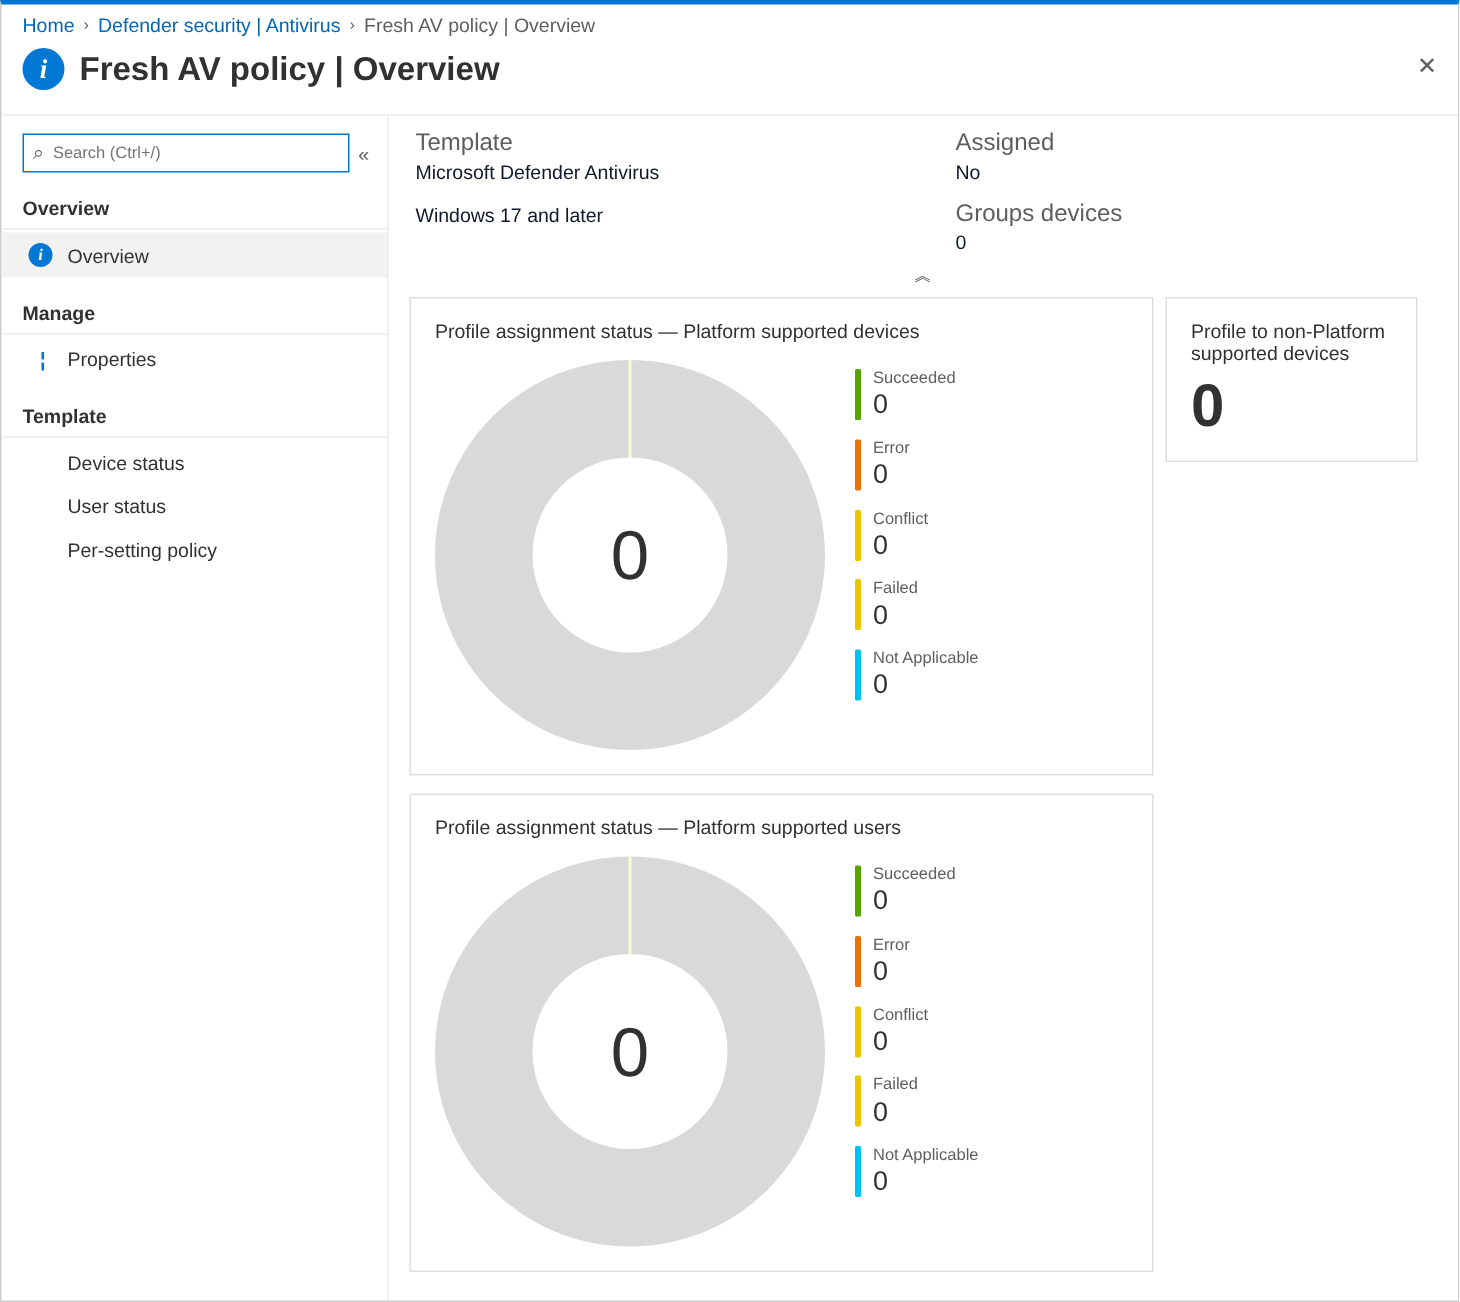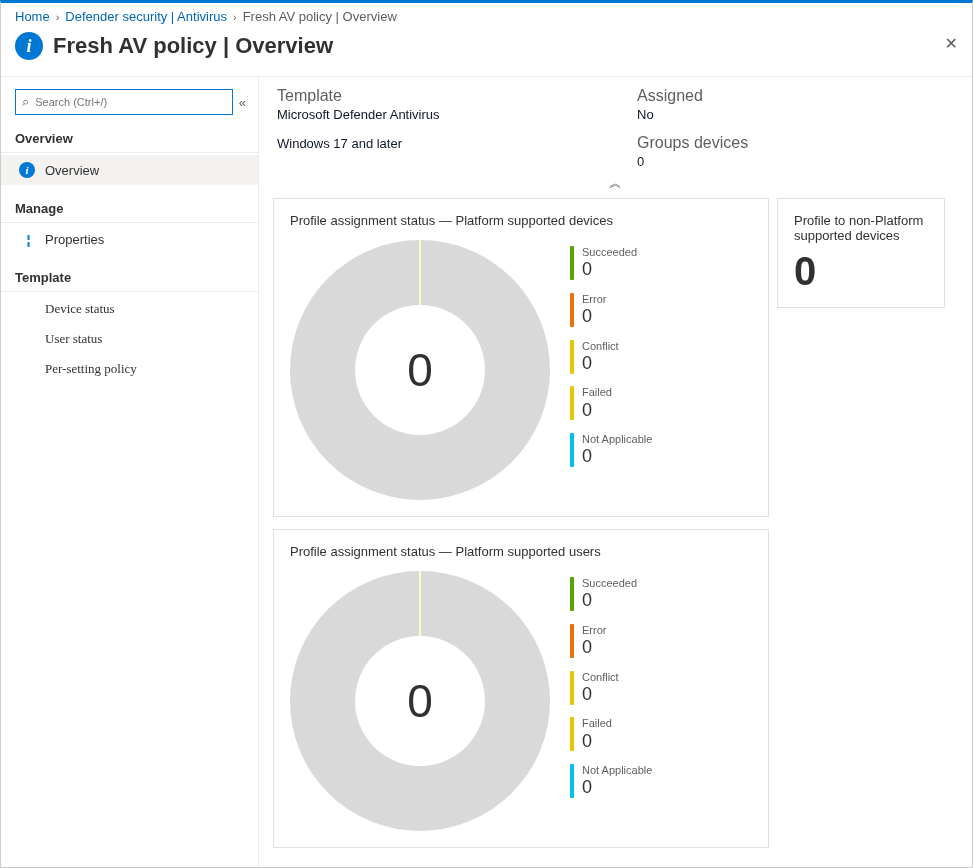--- a/index.html
+++ b/index.html
@@ -82,21 +82,21 @@
     font-weight: 600; font-size: 13px; padding: 6px 14px 6px 14px;
     border-bottom: 1px solid #edebe9; margin-bottom: 2px;
   }
   .side-item {
     display: flex; align-items: center; gap: 10px;
     padding: 7px 14px 7px 18px; cursor: pointer;
     color: #323130;
   }
   .side-item.selected { background: #f3f2f1; }
   .side-item .icon { width: 16px; display: inline-flex; justify-content: center; color: #0078d4; }
-  .side-item.no-icon { padding-left: 44px; font-family: Liberation Serif, serif; }
+  .side-item.no-icon { padding-left: 44px; }
   .side-gap { height: 10px; }
 
   .main {
     flex: 1; min-width: 0;
     overflow-y: auto;
     padding: 10px 14px 14px 14px;
   }
   .essentials {
     display: grid;
     grid-template-columns: 360px 1fr;

